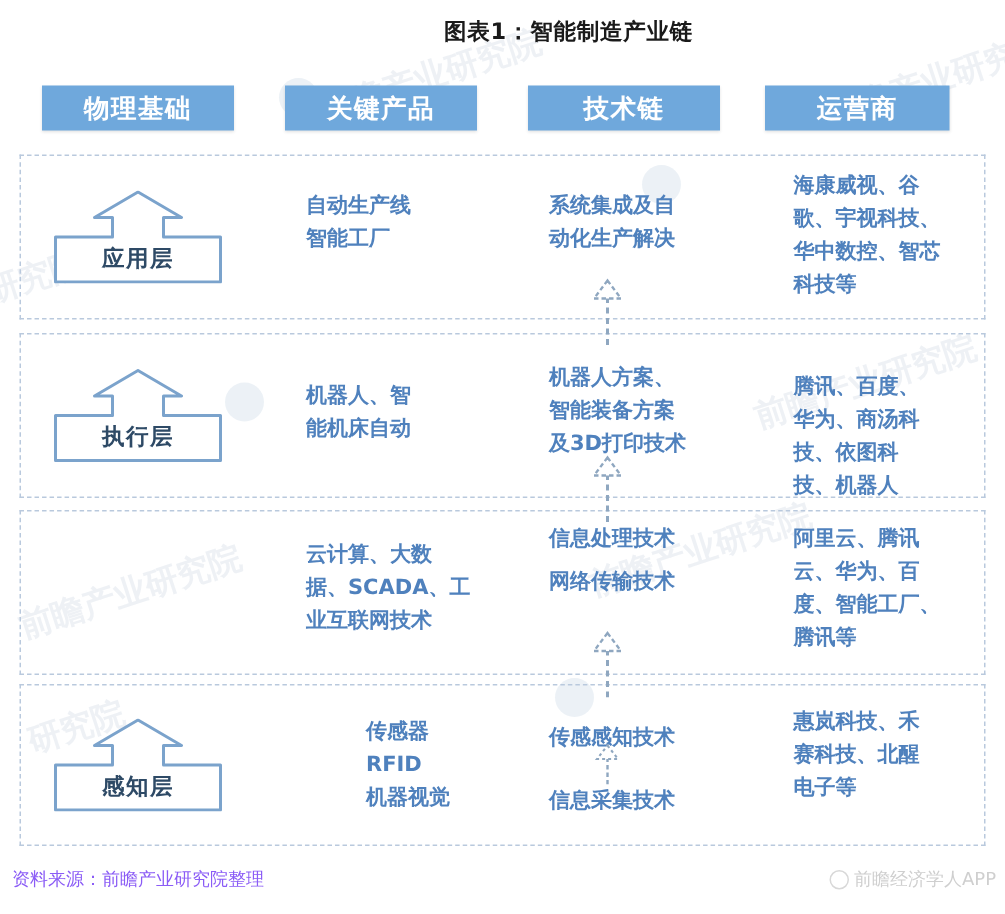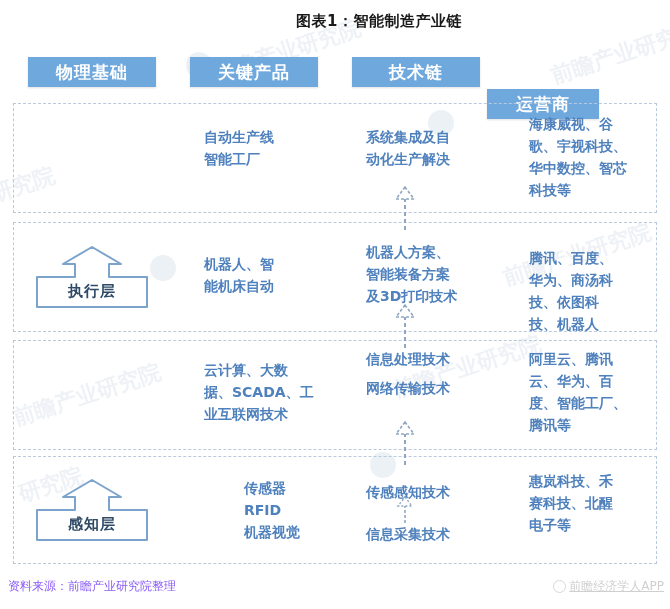--- a/index.html
+++ b/index.html
@@ -41,21 +41,21 @@
     font-weight: bold;
     display: flex;
     align-items: center;
     justify-content: center;
     letter-spacing: 1px;
     box-shadow: 0 1px 2px rgba(0,0,0,0.12);
   }
   #col-header-0 { left: 28px;  top: 57px; width: 128px; }
   #col-header-1 { left: 190px; top: 57px; width: 128px; }
   #col-header-2 { left: 352px; top: 57px; width: 128px; }
-  #col-header-3 { left: 487px; top: 57px; width: 112px; margin-top: 32px; }
+  #col-header-3 { left: 510px; top: 57px; width: 123px; }
 
   
   .layer-row {
     position: absolute;
     left: 13px;
     width: 644px;
     border: 1px dashed #b9c9dd;
     box-sizing: border-box;
     background: transparent;
   }
@@ -142,21 +142,20 @@
   #footer-watermark {
     position: absolute;
     right: 6px;
     top: 578px;
     font-size: 12px;
     color: #cfcfcf;
     display: flex;
     align-items: center;
     gap: 3px;
     font-weight: normal;
-    text-decoration: underline;
   }
   #footer-watermark .wm-logo {
     width: 11px; height: 11px;
     border-radius: 50%;
     border: 1px solid #d8d8d8;
     display: inline-block;
   }
 
   
   .wm {
@@ -192,20 +191,26 @@
 <div class="wm-badge" style="left:370px; top:452px;"></div>
 
 <div id="chart-title">图表1：智能制造产业链</div>
 
 <div class="col-header" id="col-header-0">物理基础</div>
 <div class="col-header" id="col-header-1">关键产品</div>
 <div class="col-header" id="col-header-2">技术链</div>
 <div class="col-header" id="col-header-3">运营商</div>
 
 <div class="layer-row r0" id="layer-row-0">
+  <div class="layer-label-wrap">
+    <svg width="112" height="62" viewBox="0 0 112 62" aria-hidden="true">
+      <path d="M1 61 L1 31 L39 31 L39 18 L27 18 L56 1 L85 18 L73 18 L73 31 L111 31 L111 61 Z" fill="#ffffff" stroke="#7ba3cc" stroke-width="2" stroke-linejoin="round"></path>
+    </svg>
+    <div class="layer-label-text">应用层</div>
+  </div>
   <div class="cell products">自动生产线
 智能工厂</div>
   <div class="cell techchain">系统集成及自
 动化生产解决</div>
   <div class="cell operators">海康威视、谷
 歌、宇视科技、
 华中数控、智芯
 科技等</div>
 </div>
 

